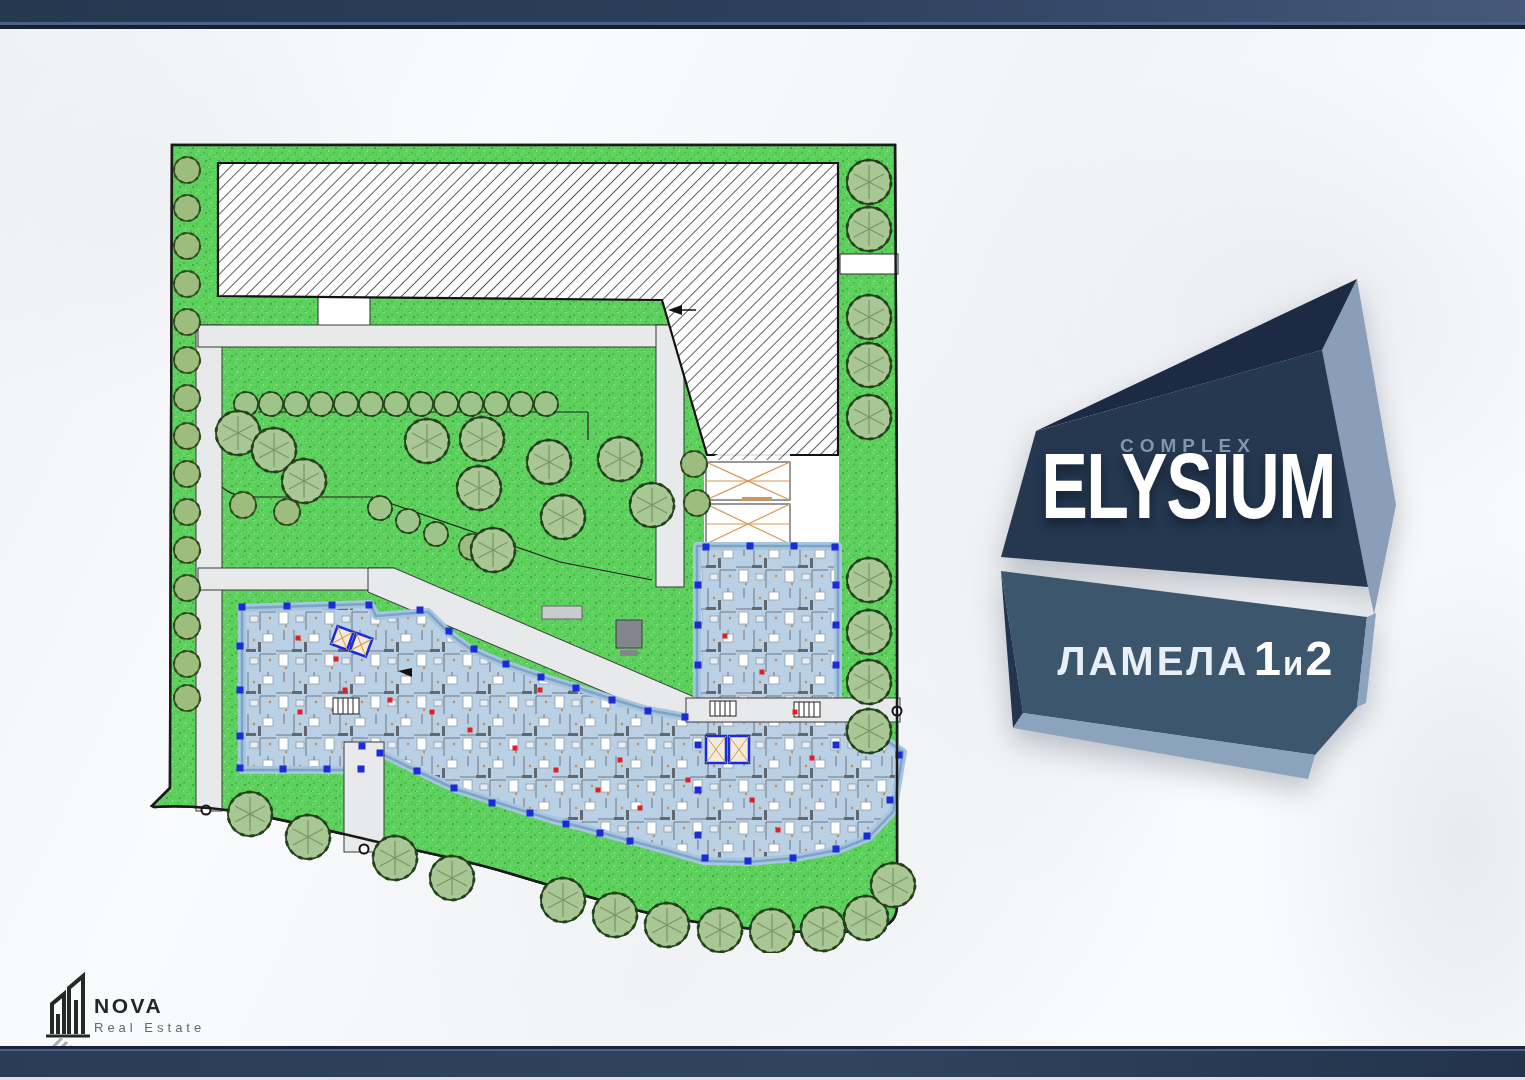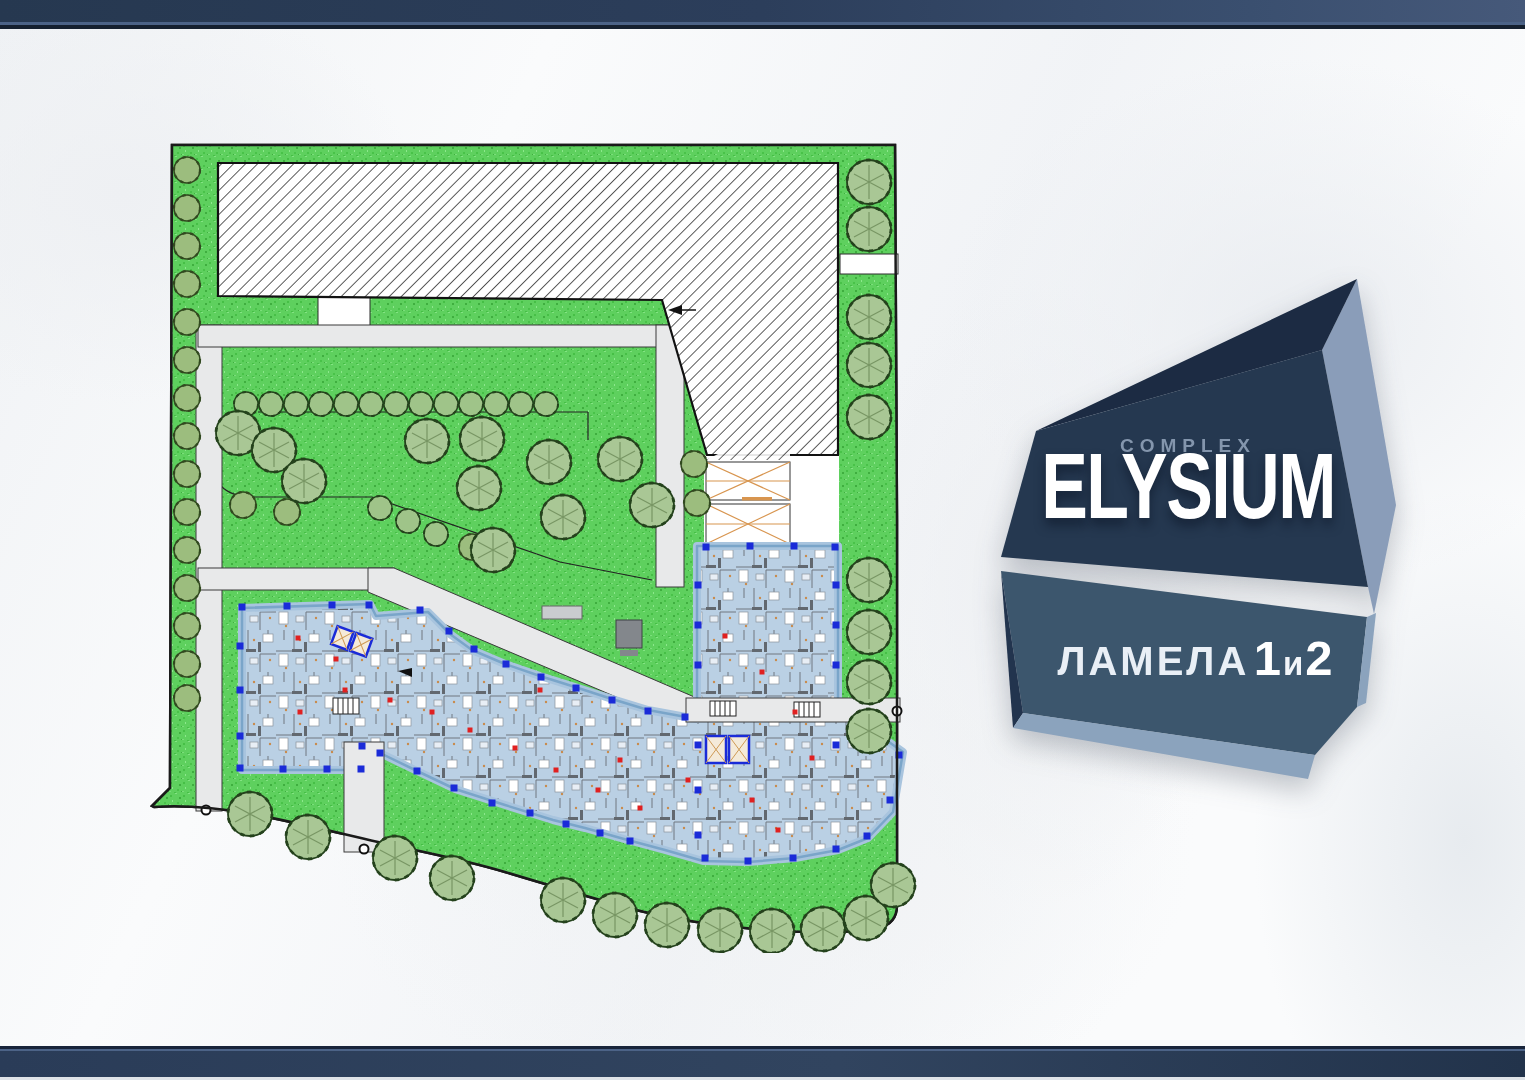--- a/index.html
+++ b/index.html
@@ -372,15 +372,33 @@
     <polygon points="1367,617 1376,613 1366,703 1357,707" fill="#8ba3bd"></polygon>
   </svg>
 
   <div class="badge-text kicker">COMPLEX</div>
   <div class="badge-text elysium">ELYSIUM</div>
   <div class="badge-text lamela-line">
     <span class="lbl">ЛАМЕЛА</span>
     <span class="num">1</span><span class="conj">и</span><span class="num">2</span>
   </div>
 
+  <div class="logo">
+    <svg class="logo-icon" viewBox="0 0 68 96">
+      <g fill="none" stroke="#232a26" stroke-width="4" stroke-linejoin="miter">
+        <path d="M14 66 L14 36 L26 26 L26 66"></path>
+        <path d="M31 66 L31 20 L45 8 L45 66"></path>
+        <path d="M20 66 L20 46"></path>
+        <path d="M38 66 L38 32"></path>
+      </g>
+      <line x1="8" y1="68" x2="52" y2="68" stroke="#232a26" stroke-width="3"></line>
+      <g stroke="#9aa0a6" stroke-width="3" opacity=".85">
+        <line x1="4" y1="90" x2="24" y2="70"></line>
+        <line x1="10" y1="93" x2="29" y2="74"></line>
+        <line x1="17" y1="95" x2="34" y2="78"></line>
+      </g>
+    </svg>
+    <div class="logo-brand">NOVA</div>
+    <div class="logo-tag">Real Estate</div>
+  </div>
 
   <div class="bar bar-bottom"></div>
 </div>
 
 </body></html>

